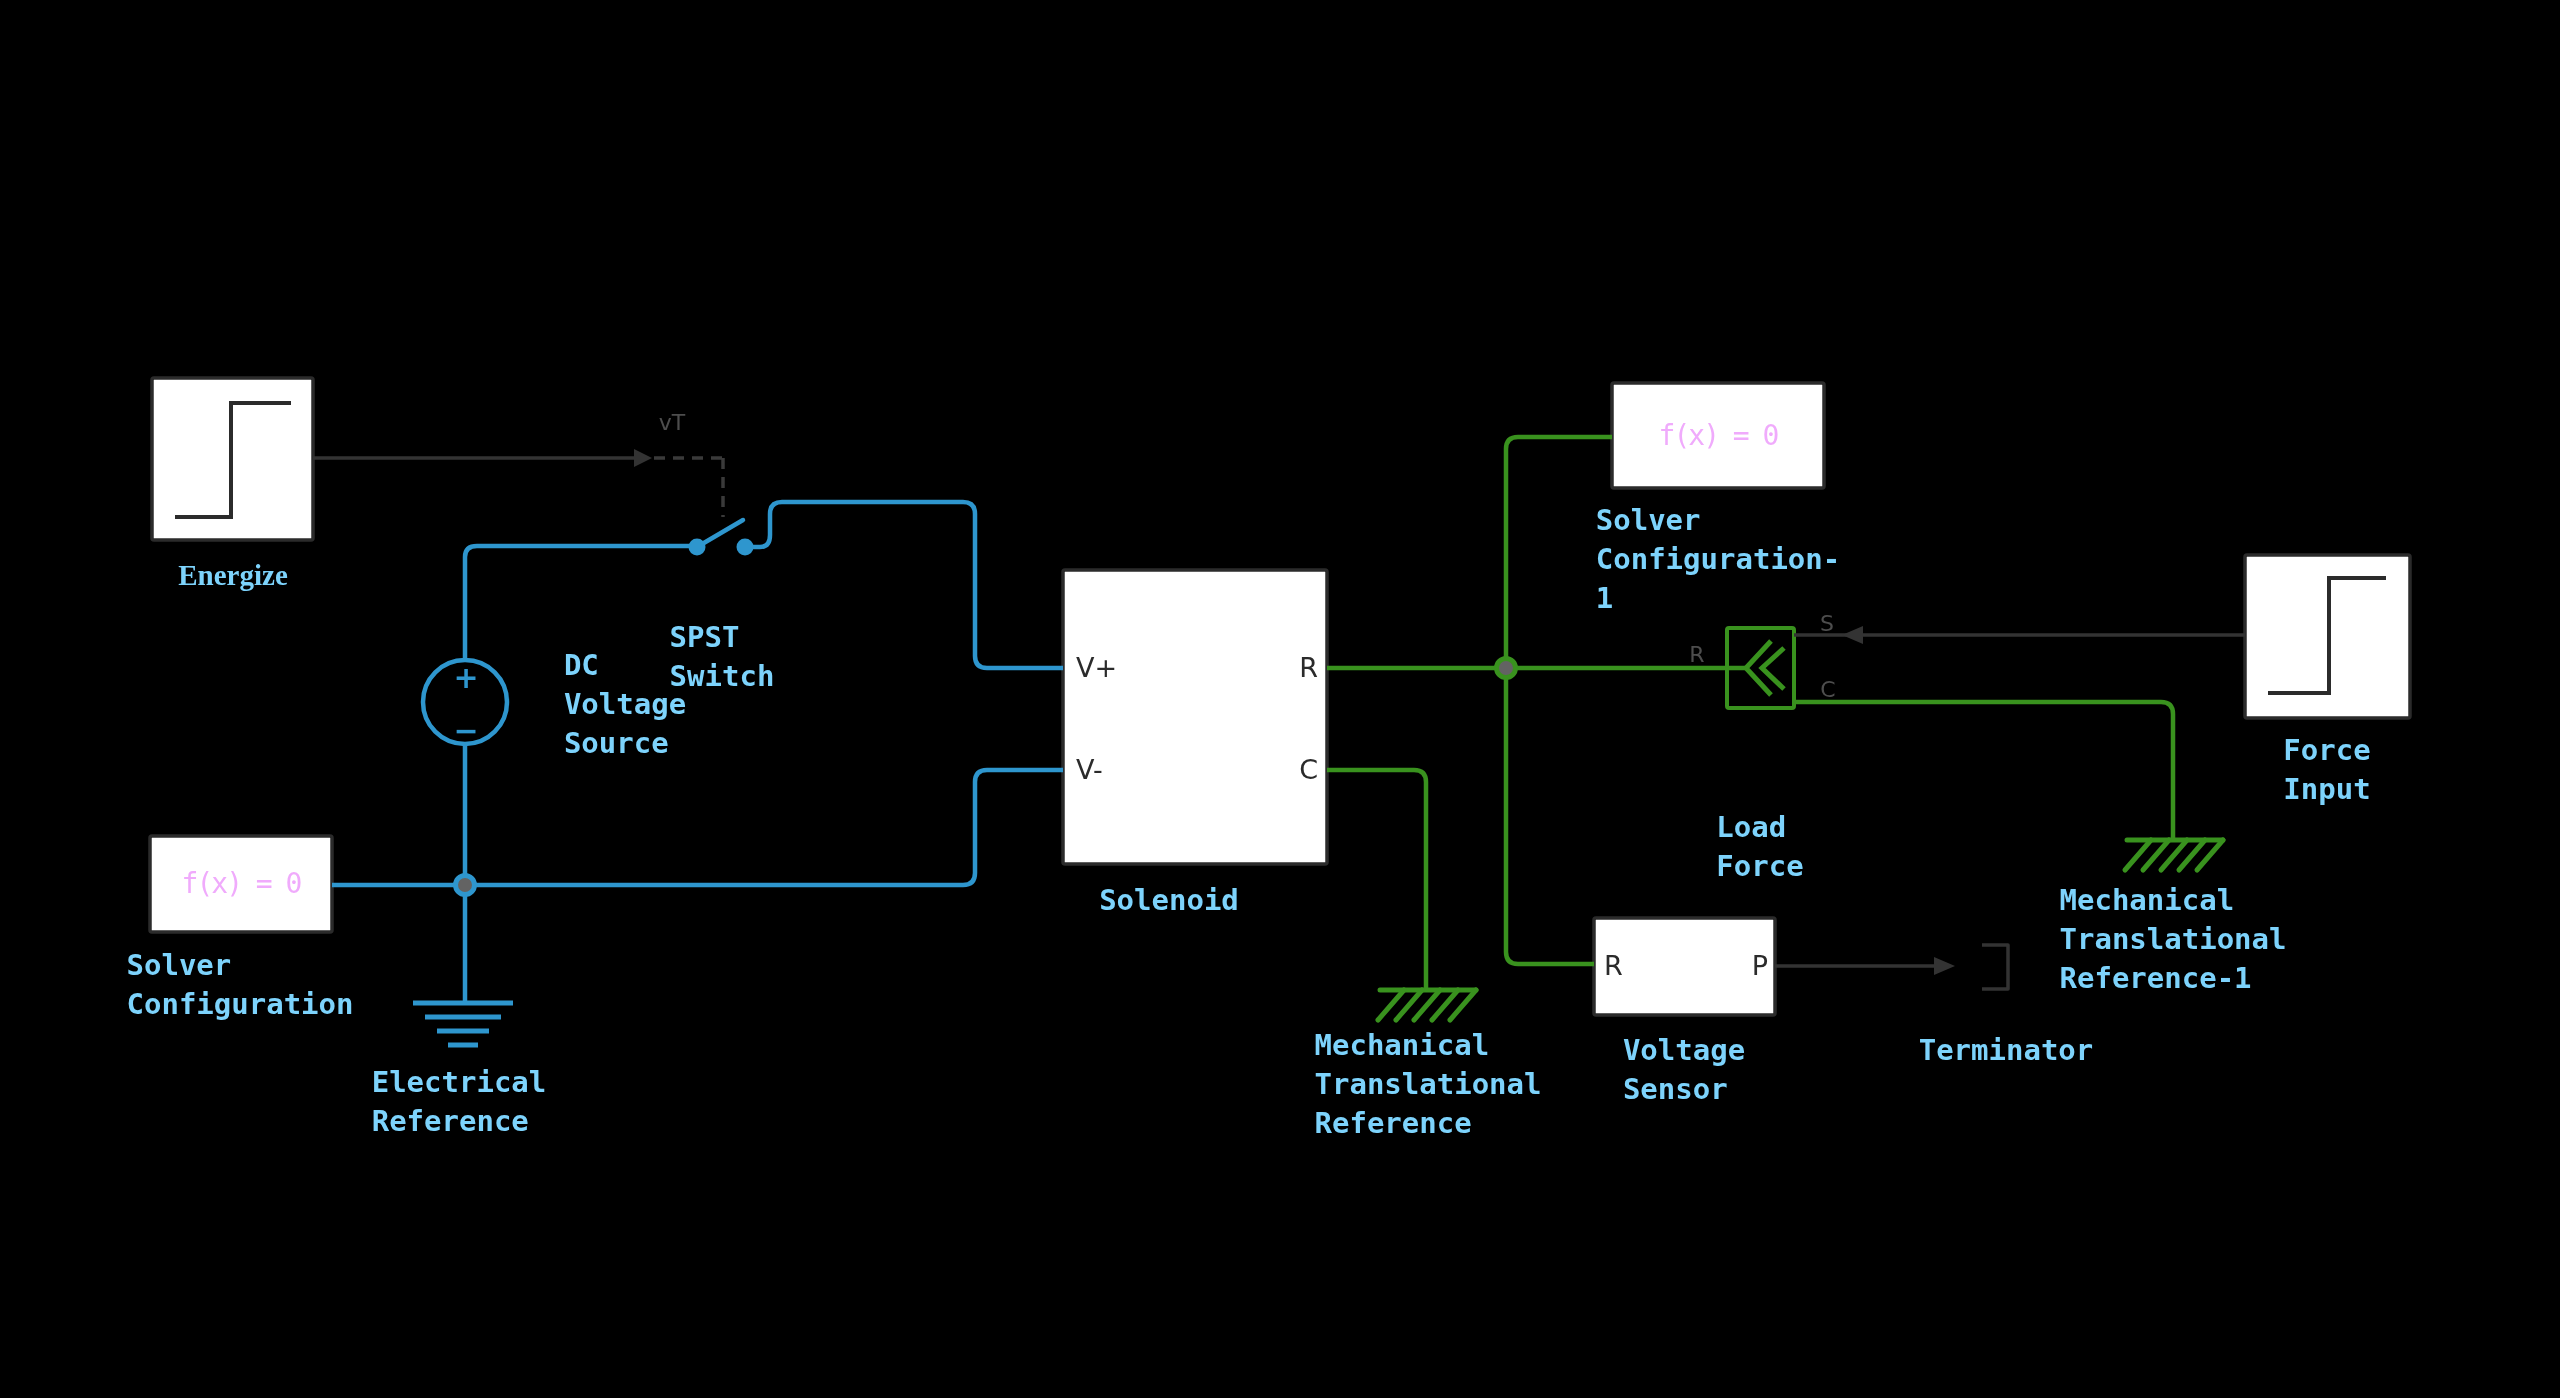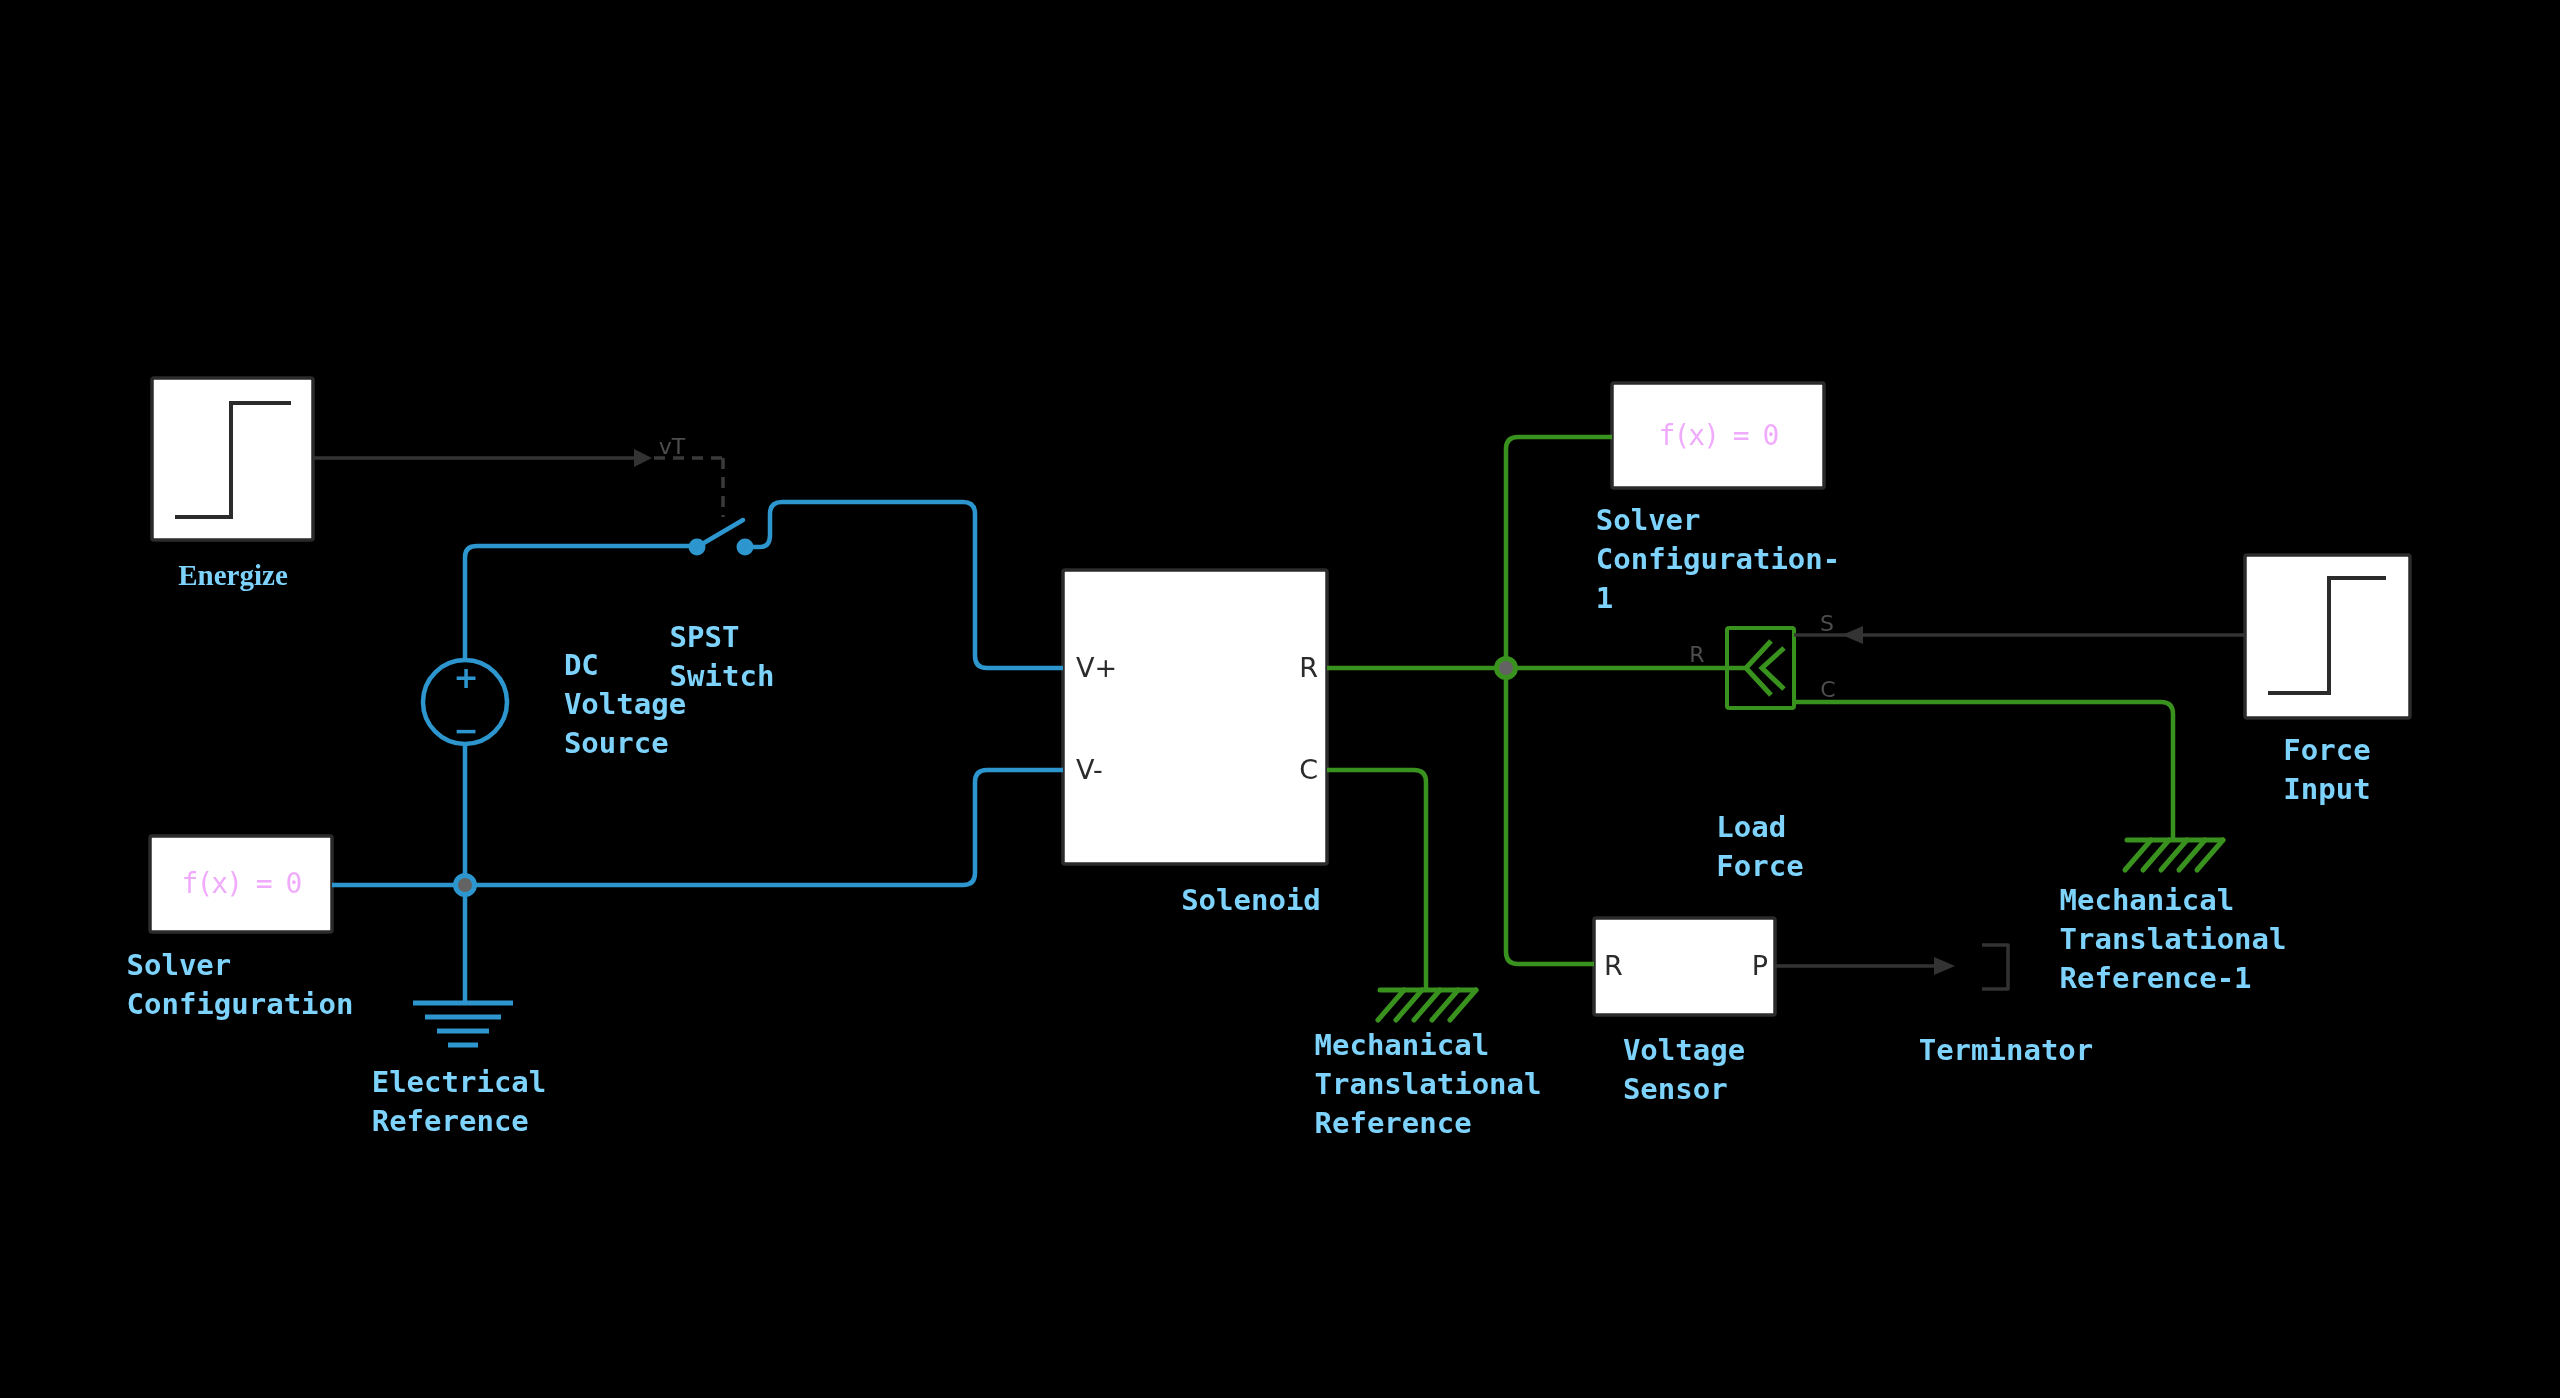--- a/index.html
+++ b/index.html
@@ -98,21 +98,21 @@
   <div class="blk-label" style="left:233px;top:556px;font-family:Liberation Serif, serif;">Energize</div>
   <div class="blk-label" style="left:722px;top:618px;">SPST
 Switch</div>
   <div class="blk-label" style="left:625px;top:646px;">DC
 Voltage
 Source</div>
   <div class="blk-label" style="left:240px;top:946px;">Solver
 Configuration</div>
   <div class="blk-label" style="left:459px;top:1063px;">Electrical
 Reference</div>
-  <div class="blk-label" style="left:1251px;top:881px;">Solenoid</div>
+  <div class="blk-label" style="left:1169px;top:881px;">Solenoid</div>
   <div class="blk-label" style="left:1718px;top:501px;">Solver
 Configuration-
 1</div>
   <div class="blk-label" style="left:1760px;top:781px;margin-top:27px;">Load
 Force</div>
   <div class="blk-label" style="left:2327px;top:731px;">Force
 Input</div>
   <div class="blk-label" style="left:1428px;top:1026px;">Mechanical
 Translational
 Reference</div>
@@ -128,18 +128,18 @@
   <div class="port r-align" style="left:1318px;top:654px;">R</div>
   <div class="port r-align" style="left:1318px;top:756px;">C</div>
 
   <div class="port" style="left:1604px;top:952px;">R</div>
   <div class="port r-align" style="left:1768px;top:952px;">P</div>
 
   <div class="sig-lbl" style="left:1697px;top:644px;">R</div>
   <div class="sig-lbl" style="left:1827px;top:613px;">S</div>
   <div class="sig-lbl" style="left:1828px;top:679px;">C</div>
 
-  <div class="sig-lbl" style="left:672px;top:436px;">vT</div>
+  <div class="sig-lbl" style="left:672px;top:412px;">vT</div>
 
   <div class="pol" style="left:466px;top:678px;">+</div>
   <div class="pol" style="left:466px;top:731px;">−</div>
 
 </div>
 
 </body></html>

